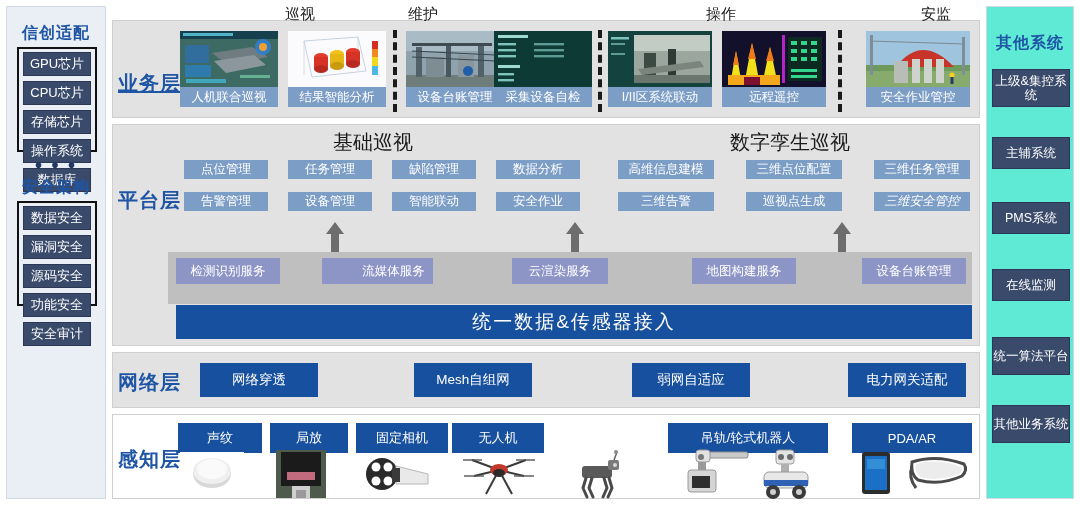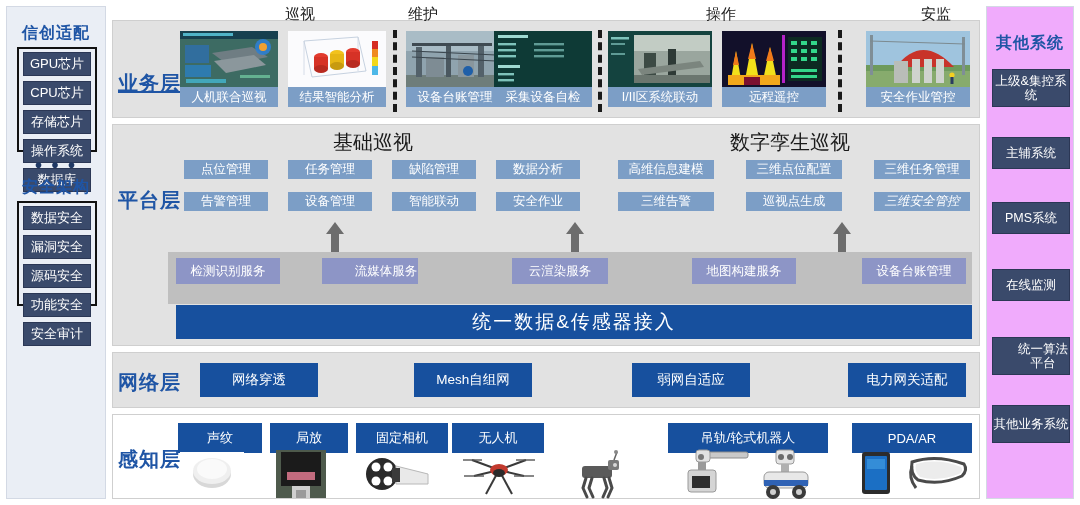--- a/index.html
+++ b/index.html
@@ -17,21 +17,21 @@
 
   
   #left-rail{left:6px;top:6px;width:100px;height:493px;background:#eaeef5;border:1px solid #d3d9e4;}
   .rail-title{color:#1f55a5;font-weight:bold;font-size:16px;text-align:center;letter-spacing:1px;}
   .rail-group{border:2px solid #111;background:#eaeef5;box-sizing:border-box;padding:3px 4px;}
   .rail-chip{background:#3a4a6b;color:#fff;font-size:13px;text-align:center;padding:2px 0;margin:0 0 5px 0;border:1px solid #2b3755;}
   .rail-chip:last-child{margin-bottom:0;}
   .dots{color:#1f3864;font-weight:bold;font-size:20px;text-align:center;letter-spacing:2px;line-height:12px;}
 
   
-  #right-rail{left:986px;top:6px;width:88px;height:493px;background:#f0abfc;border:1px solid #d3d9e4;}
+  #right-rail{left:986px;top:6px;width:88px;height:493px;background:#5eead4;border:1px solid #d3d9e4;}
   .rsys{position:absolute;left:5px;width:78px;background:#3a4a6b;color:#fff;border:1px solid #2b3755;
         font-size:12.5px;line-height:14px;box-sizing:border-box;}
 
   
   .band{position:absolute;box-sizing:border-box;background:#e2e2e2;border:1px solid #cfcfcf;}
   .band-white{background:#ffffff;}
   .layer-label{position:absolute;color:#1f55a5;font-weight:bold;font-size:20px;letter-spacing:1px;white-space:nowrap;}
 
   
   .grp-head{position:absolute;font-size:15px;color:#222;white-space:nowrap;}
@@ -90,21 +90,21 @@
     </div>
   </div>
 
   <div class="panel" id="right-rail">
     <div class="rail-title" style="position:absolute;left:0;top:26px;width:100%;">其他系统</div>
 
     <div class="rsys ctr" style="top:62px;height:38px;">上级&amp;集控系统</div>
     <div class="rsys ctr" style="top:130px;height:32px;">主辅系统</div>
     <div class="rsys ctr" style="top:195px;height:32px;">PMS系统</div>
     <div class="rsys ctr" style="top:262px;height:32px;">在线监测</div>
-    <div class="rsys ctr" style="top:330px;height:38px;padding-left:24px;">统一算法平台</div>
+    <div class="rsys ctr" style="top:330px;height:38px;">统一算法平台</div>
     <div class="rsys ctr" style="top:398px;height:38px;">其他业务系统</div>
   </div>
 
   <div class="band" style="left:112px;top:20px;width:868px;height:98px;"></div>
 
   <div class="layer-label" style="left:118px;top:70px;text-decoration:underline;">业务层</div>
 
   <div class="grp-head" style="left:285px;top:5px;">巡视</div>
   <div class="grp-head" style="left:408px;top:5px;">维护</div>
   <div class="grp-head" style="left:706px;top:5px;">操作</div>
@@ -305,21 +305,21 @@
       </svg>
   </div>
   <div class="uparrow" style="left:832px;top:222px;">
     <svg width="20" height="34" viewBox="0 0 20 34">
         <polygon points="10,0 19,12 14,12 14,34 6,34 6,12 1,12" fill="#6d6d6d"></polygon>
       </svg>
   </div>
 
   <div class="svcband" style="left:168px;top:252px;width:804px;height:52px;"></div>
   <div class="svc" style="left:176px;top:258px;width:104px;">检测识别服务</div>
-  <div class="svc" style="left:322px;top:258px;width:96px;padding-left:32px;">流媒体服务</div>
+  <div class="svc" style="left:322px;top:258px;width:111px;padding-left:32px;">流媒体服务</div>
   <div class="svc" style="left:512px;top:258px;width:96px;">云渲染服务</div>
   <div class="svc" style="left:692px;top:258px;width:104px;">地图构建服务</div>
   <div class="svc" style="left:862px;top:258px;width:104px;">设备台账管理</div>
 
   <div class="databar" style="left:176px;top:305px;width:796px;height:34px;">统一数据&amp;传感器接入</div>
 
   <div class="band" style="left:112px;top:352px;width:868px;height:56px;"></div>
   <div class="layer-label" style="left:118px;top:369px;">网络层</div>
 
   <div class="nchip" style="left:200px;top:363px;width:118px;height:34px;">网络穿透</div>

